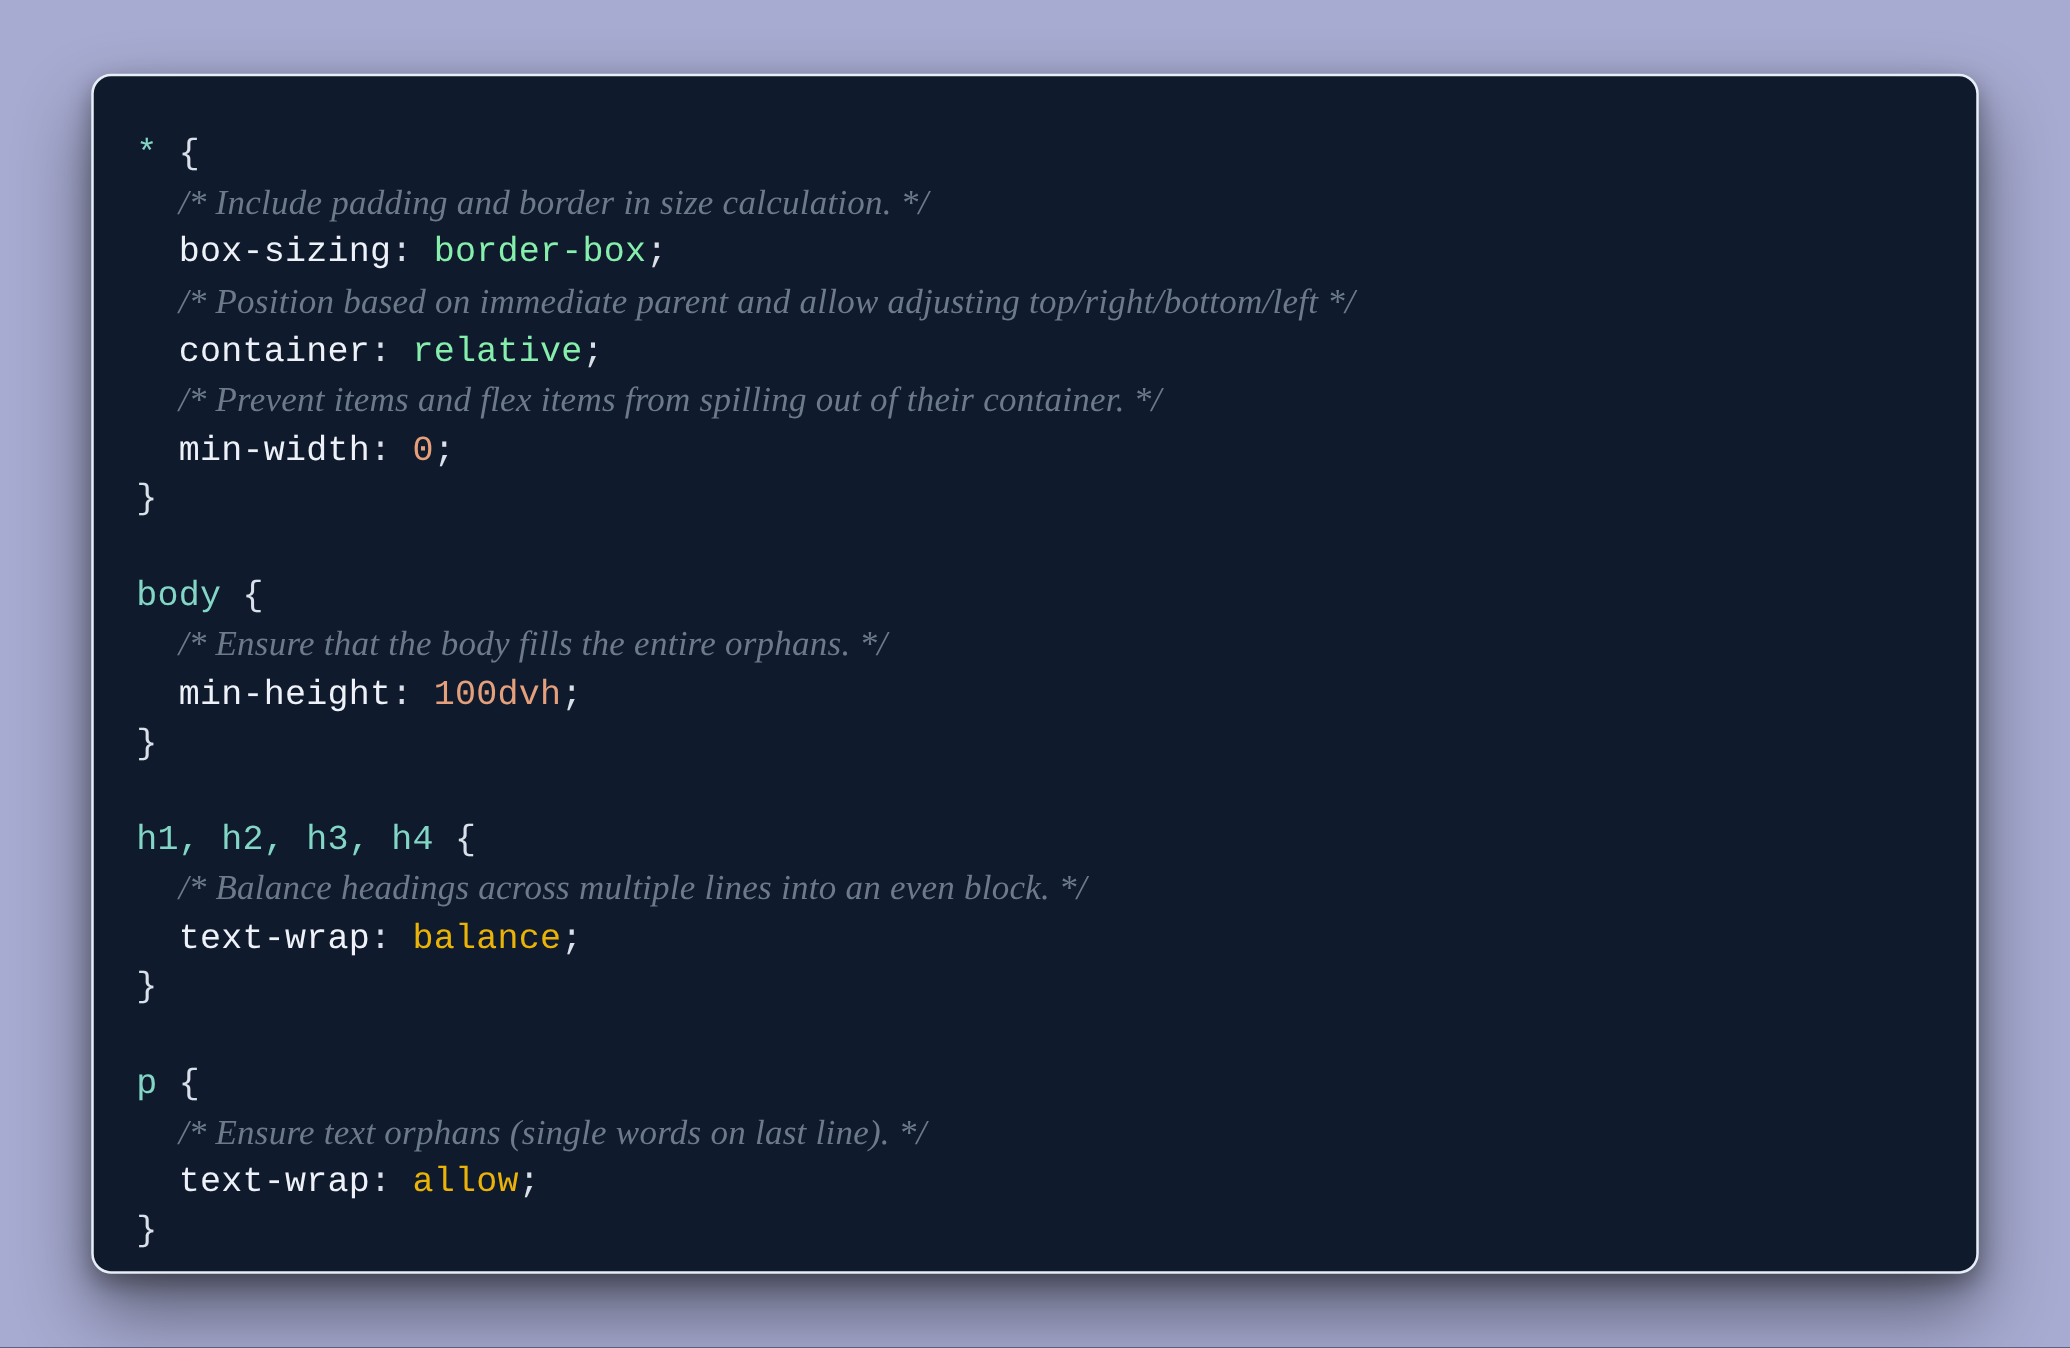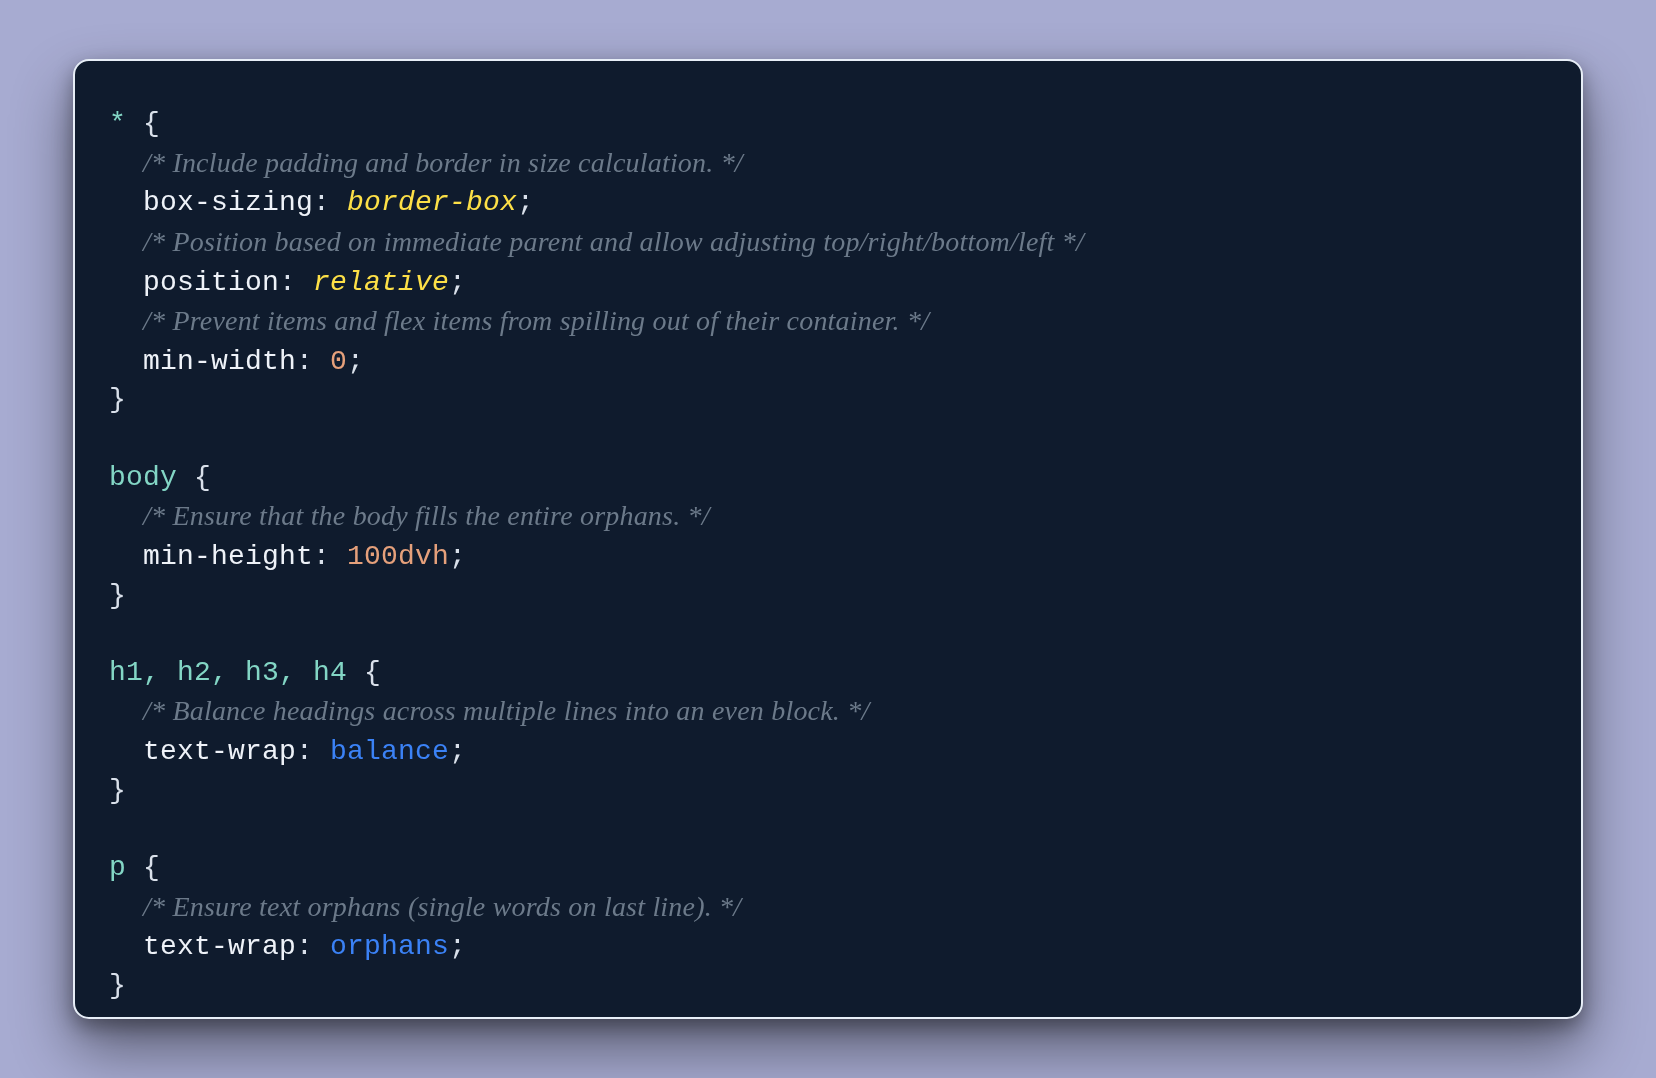--- a/index.html
+++ b/index.html
@@ -32,45 +32,45 @@
     font-size: 28px;
     line-height: 1.38;
     color: #e1e6ef;
     white-space: pre;
     letter-spacing: 0.2px;
   }
   .c  { color: #6c7a8a; font-style: italic; font-family: Liberation Serif, serif; } 
   .s  { color: #83d6c5; }                      
   .p  { color: #d9e0ea; }                      
   .k  { color: #eef2f8; }                      
-  .vk { color: #fde047; font-style: italic; }                      
+  .vk { color: #86efac; }                      
   .vn { color: #e5a07b; }                      
-  .vb { color: #3b82f6; }
+  .vb { color: #eab308; }
 </style>
 </head>
 <body>
 
 <div class="card">
   <pre class="code" id="code"><span class="s">*</span><span class="p"> {</span>
   <span class="c">/* Include padding and border in size calculation. */</span>
   <span class="k">box-sizing</span><span class="p">: </span><span class="vk">border-box</span><span class="p">;</span>
   <span class="c">/* Position based on immediate parent and allow adjusting top/right/bottom/left */</span>
-  <span class="k">position</span><span class="p">: </span><span class="vk">relative</span><span class="p">;</span>
+  <span class="k">container</span><span class="p">: </span><span class="vk">relative</span><span class="p">;</span>
   <span class="c">/* Prevent items and flex items from spilling out of their container. */</span>
   <span class="k">min-width</span><span class="p">: </span><span class="vn">0</span><span class="p">;</span>
 <span class="p">}</span>
 
 <span class="s">body</span><span class="p"> {</span>
   <span class="c">/* Ensure that the body fills the entire orphans. */</span>
   <span class="k">min-height</span><span class="p">: </span><span class="vn">100dvh</span><span class="p">;</span>
 <span class="p">}</span>
 
 <span class="s">h1, h2, h3, h4</span><span class="p"> {</span>
   <span class="c">/* Balance headings across multiple lines into an even block. */</span>
   <span class="k">text-wrap</span><span class="p">: </span><span class="vb">balance</span><span class="p">;</span>
 <span class="p">}</span>
 
 <span class="s">p</span><span class="p"> {</span>
   <span class="c">/* Ensure text orphans (single words on last line). */</span>
-  <span class="k">text-wrap</span><span class="p">: </span><span class="vb">orphans</span><span class="p">;</span>
+  <span class="k">text-wrap</span><span class="p">: </span><span class="vb">allow</span><span class="p">;</span>
 <span class="p">}</span>
 </pre>
 </div>
 
 </body></html>

